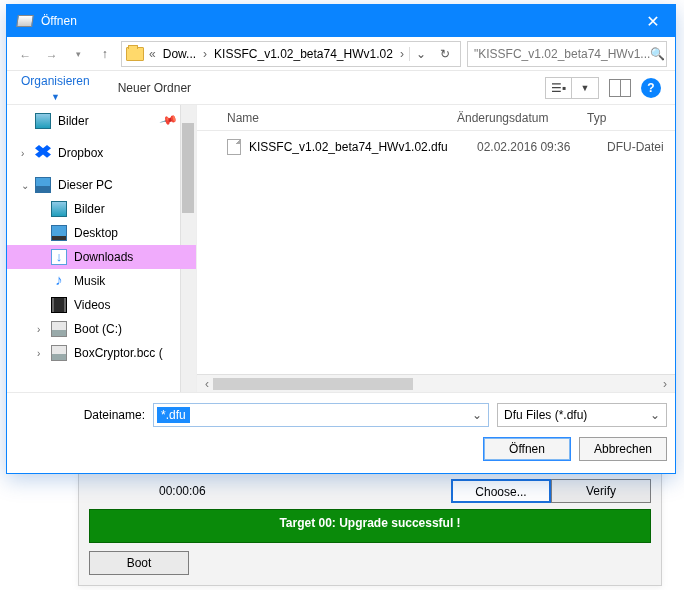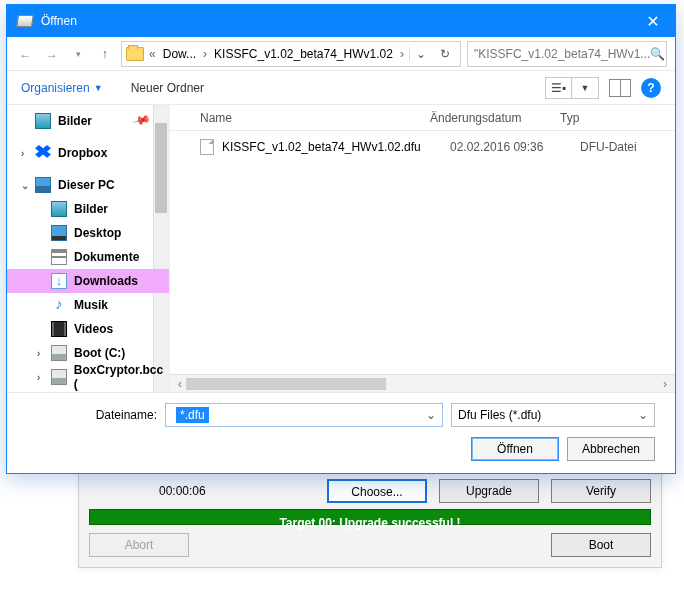--- a/index.html
+++ b/index.html
@@ -4,26 +4,26 @@
 <style>
   * { box-sizing: border-box; font-family: "Segoe UI", Tahoma, sans-serif; font-size: 12px; }
   body { margin: 0; background: #fff; width: 684px; height: 590px; position: relative; overflow: hidden; }
 
   
   .behind {
     position: absolute; left: 78px; top: 472px; width: 584px;
     border: 1px solid #d0d0d0; padding: 6px 10px 10px; background: #f3f3f3;
     box-shadow: 0 2px 6px rgba(160,160,160,.15);
   }
-  .behind .row { display: flex; align-items: center; gap: 12px; margin-bottom: 6px; }
+  .behind .row { display: flex; align-items: center; gap: 0; margin-bottom: 6px; }
   .behind .time { margin-left: 70px; width: 80px; color: #000; }
   .behind .btn { width: 100px; height: 24px; border: 1px solid #7d7d7d; background: #eaeaea; text-align: center; line-height: 22px; }
   .behind .btn.blue { border: 2px solid #1a6fd9; background: #fdfdfd; }
   .behind .btn.disabled { color: #a0a0a0; border-color: #b8b8b8; background:#f0f0f0;}
-  .behind .status { background: #0a8a0a; color: #fff; text-align: center; height: 16px; line-height: 26px; font-weight: bold; border: 1px solid #036603; margin: 4px 0 8px; }
+  .behind .status { background: #0a8a0a; color: #fff; text-align: center; height: 34px; line-height: 26px; font-weight: bold; border: 1px solid #036603; margin: 4px 0 8px; }
   .behind .bottom { display: flex; justify-content: space-between; }
 
   
   .window {
     position: absolute; left: 6px; top: 4px; width: 670px; height: 470px;
     border: 1px solid #0a84ff; background: #fff;
     box-shadow: 0 6px 20px rgba(0,80,180,.25);
     display: flex; flex-direction: column;
   }
   .titlebar { height: 32px; background: #0a84ff; color: #fff; display: flex; align-items: center; padding: 0 0 0 10px; }
@@ -37,32 +37,32 @@
   .addr { flex: 1; height: 26px; border: 1px solid #cfcfcf; display: flex; align-items: center; padding: 0 4px; gap: 2px; }
   .addr .folder-ico{width:18px;height:14px;background:#ffd96b;border:1px solid #d9a93a;border-radius:1px;position:relative;}
   .addr .folder-ico::before{content:"";position:absolute;top:-3px;left:1px;width:8px;height:3px;background:#ffd96b;border:1px solid #d9a93a;border-bottom:none;border-radius:1px 1px 0 0;}
   .addr .chev{color:#666;padding:0 3px;}
   .addr .crumb{padding:0 2px;}
   .addr .refresh{margin-left:auto;padding:0 6px;color:#555;}
   .search { width: 200px; height: 26px; border: 1px solid #cfcfcf; display:flex;align-items:center;padding:0 6px;color:#777;}
   .search .mag{margin-left:auto;color:#555;}
 
   .toolbar { height: 34px; display:flex; align-items:center; padding:0 14px; border-bottom:1px solid #eaeaea;}
-  .toolbar .org{color:#1a6fd9; display:flex;align-items:center;gap:4px;}
+  .toolbar .org{color:#1a6fd9; display:flex;align-items:center;gap:4px;flex-direction:column;}
   .toolbar .newf{margin-left:28px;color:#333;}
   .toolbar .right{margin-left:auto;display:flex;align-items:center;gap:10px;}
   .view-split{display:flex;border:1px solid #c8c8c8;height:22px;}
   .view-split span{display:flex;align-items:center;justify-content:center;width:26px;color:#444;}
   .view-split span:first-child{border-right:1px solid #c8c8c8;}
   .preview-ico{width:22px;height:18px;border:1px solid #888;display:flex;}
   .preview-ico::before{content:"";width:50%;border-right:1px solid #888;}
   .help{width:20px;height:20px;border-radius:50%;background:#0a84ff;color:#fff;display:flex;align-items:center;justify-content:center;font-weight:bold;}
 
   .body { flex:1; display:flex; min-height:0; }
-  .tree { width: 162px; padding: 4px 0; overflow:hidden; position:relative;font-weight:bold;}
+  .tree { width: 189px; padding: 4px 0; overflow:hidden; position:relative;}
   .tree-scroll{position:absolute;right:0;top:0;bottom:0;width:16px;background:#f0f0f0;border-left:1px solid #e0e0e0;}
   .tree-thumb{position:absolute;right:2px;top:18px;width:12px;height:90px;background:#c4c4c4;}
   .tree ul{list-style:none;margin:0;padding:0;}
   .tree li{display:flex;align-items:center;height:24px;padding-left:28px;gap:7px;position:relative;}
   .tree li.l2{padding-left:44px;}
   .tree li.sel{background:#f0abfc;}
   .tree .pin{position:absolute;right:20px;color:#6a6a6a;transform:rotate(30deg);}
   .tree .exp{position:absolute;left:14px;color:#666;font-size:10px;}
   .tree li.l2 .exp{left:30px;}
   .ico{width:16px;height:16px;display:inline-block;}
@@ -87,46 +87,44 @@
   .frow .fico{width:14px;height:16px;border:1px solid #aaa;background:#fff;margin-right:8px;position:relative;}
   .frow .fico::after{content:"";position:absolute;right:-1px;top:-1px;width:5px;height:5px;background:linear-gradient(135deg,transparent 48%,#aaa 50%);}
   .frow .fn{width:208px;}
   .frow .fd{width:130px;color:#555;margin-left:20px;}
   .frow .ft{color:#555;}
   .hscroll{height:18px;background:#f3f3f3;border-top:1px solid #e0e0e0;display:flex;align-items:center;padding:0 4px;}
   .hscroll .ar{color:#777;padding:0 4px;}
   .hscroll .track{flex:1;height:12px;background:#f3f3f3;position:relative;}
   .hscroll .thumb{position:absolute;left:0;top:0;height:12px;width:200px;background:#cfcfcf;}
 
-  .footer{padding:10px 20px 12px;border-top:1px solid #eaeaea;}
+  .footer{padding:10px 8px 12px;border-top:1px solid #eaeaea;}
   .footer .frow1{display:flex;align-items:center;gap:8px;margin-bottom:10px;}
   .footer .lbl{width:130px;text-align:right;}
   .footer .combo{height:24px;border:1px solid #9ec3ea;display:flex;align-items:center;background:#fff;}
   .footer .combo.filename{flex:1;}
-  .footer .combo.filter{width:204px;border-color:#bdbdbd;}
-  .footer .combo .sel{background:#1a8cff;color:#fff;padding:1px 4px;margin-left:10px;}
+  .footer .combo.filter{width:170px;border-color:#bdbdbd;}
+  .footer .combo .sel{background:#1a8cff;color:#fff;padding:1px 4px;margin-left:3px;}
   .footer .combo .dd{margin-left:auto;padding:0 6px;color:#555;}
   .footer .actions{display:flex;justify-content:flex-end;gap:8px;}
   .footer .dbtn{width:88px;height:24px;border:1px solid #9e9e9e;background:#f5f5f5;text-align:center;line-height:22px;}
   .footer .dbtn.primary{border:1px solid #2d8cff;box-shadow:inset 0 0 0 1px #7fb8f3;}
 </style>
 </head>
 <body>
 
 <div class="behind">
   <div class="row">
     <span class="time">00:00:06</span>
     <span style="flex:1"></span>
     <div class="btn blue">Choose...</div>
-    <div class="btn">Upgrade</div>
     <div class="btn">Verify</div>
   </div>
   <div class="status">Target 00: Upgrade successful !</div>
   <div class="bottom">
-    <div class="btn disabled">Abort</div>
     <div class="btn">Boot</div>
   </div>
 </div>
 
 <div class="window">
   <div class="titlebar">
     <span class="ticon"></span>
     <span class="ttl">Öffnen</span>
     <div class="close">✕</div>
   </div>
@@ -192,24 +190,20 @@
             <span>Dieser PC</span>
           </li>
         <li class="l2">
             <span class="ico pic"></span>
             <span>Bilder</span>
           </li>
         <li class="l2">
             <span class="ico desk"></span>
             <span>Desktop</span>
           </li>
-        <li class="l2">
-            <span class="ico doc"></span>
-            <span>Dokumente</span>
-          </li>
         <li class="l2 sel">
             <span class="ico dl"></span>
             <span>Downloads</span>
           </li>
         <li class="l2">
             <span class="ico mus">♪</span>
             <span>Musik</span>
           </li>
         <li class="l2">
             <span class="ico vid"></span>

